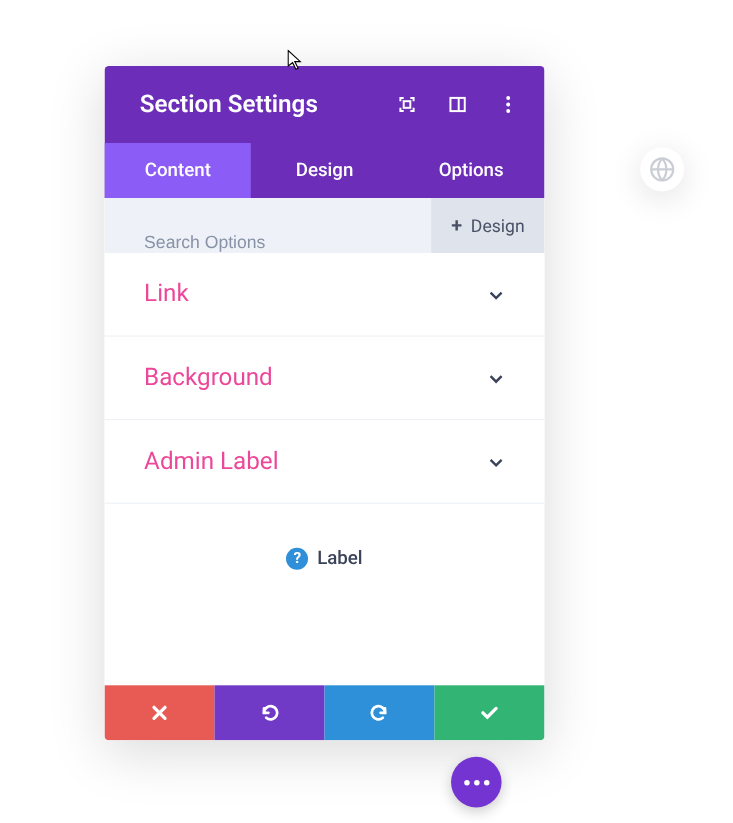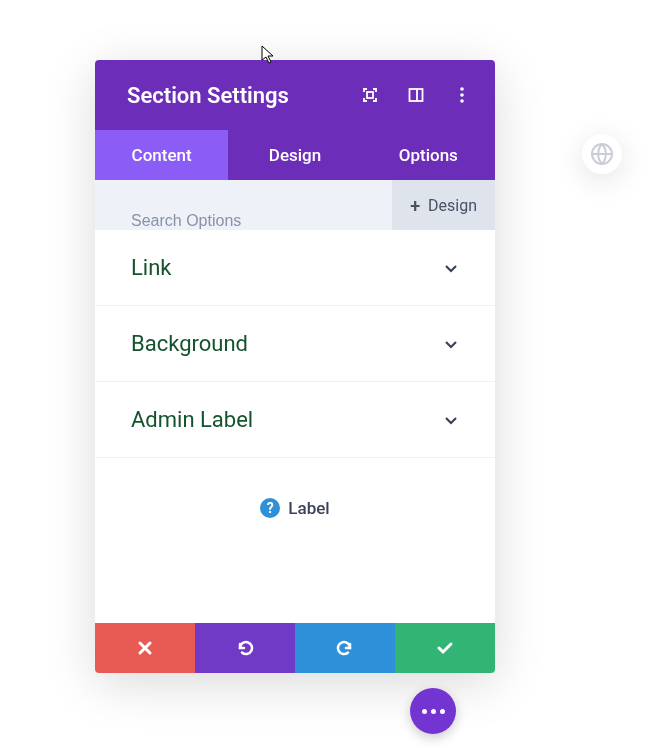--- a/index.html
+++ b/index.html
@@ -107,21 +107,21 @@
     height: 76px;
     padding: 0 36px;
     display: flex;
     align-items: center;
     justify-content: space-between;
     border-bottom: 1px solid #edf0f5;
     cursor: pointer;
   }
   .option-label {
     font-size: 22px;
-    color: #14532d;
+    color: #ec4899;
     font-weight: 400;
   }
   .chevron {
     width: 16px;
     height: 16px;
   }
   .help-area {
     height: 165px;
     display: flex;
     align-items: flex-start;

